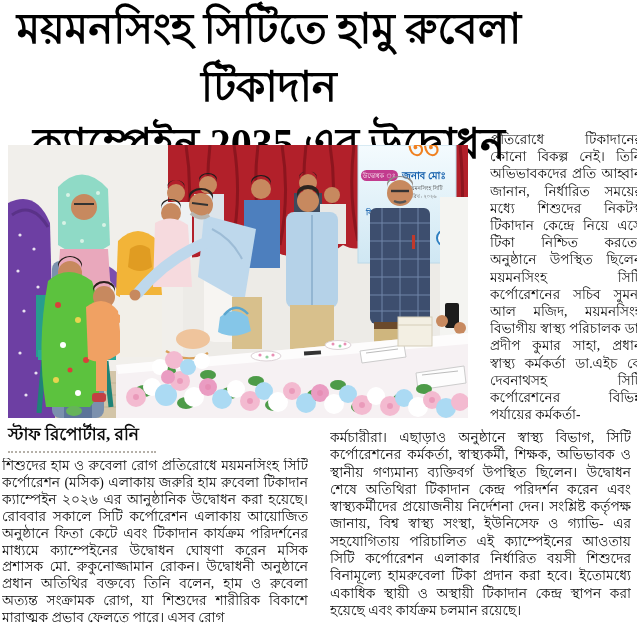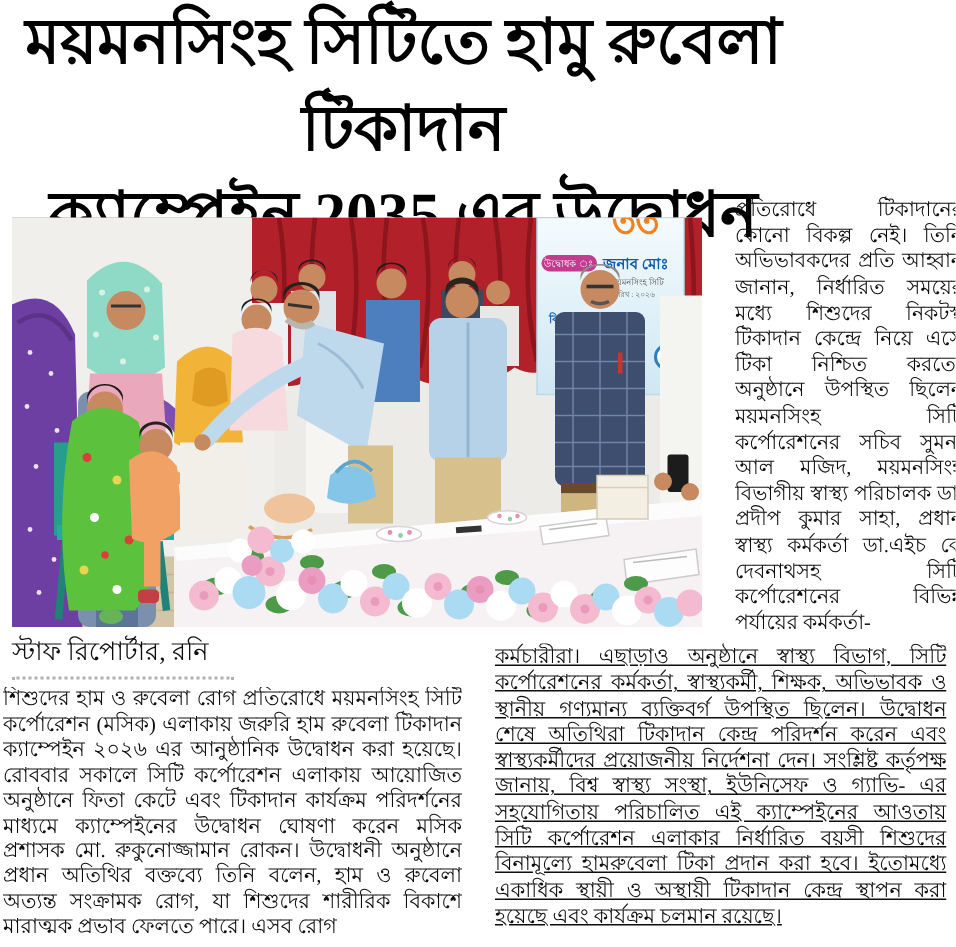--- a/index.html
+++ b/index.html
@@ -16,33 +16,33 @@
   .headline .l2 { font-size:42px; line-height:56px; }
   .photo-wrap {
     position:absolute; left:8px; top:145px; width:460px; height:273px;
     overflow:hidden; background:#a3a3a3;
   }
   .side-col {
     position:absolute; left:478px; top:131px; width:152px; height:302px;
     font-size:13.6px; line-height:17.2px; text-align:justify; overflow:hidden;margin-left:12px;
   }
   .byline {
-    position:absolute; left:8px; top:421px; font-size:17px; font-weight:normal;
+    position:absolute; left:8px; top:421px; font-size:17px; font-weight:bold;
   }
   .byline-rule {
     position:absolute; left:8px; top:451px; width:148px; height:0;
     border-top:2px dotted #b5b0a8;
   }
   .left-col {
     position:absolute; left:2px; top:458px; width:306px; height:172px;
     font-size:13.8px; line-height:16.9px; text-align:justify; overflow:hidden;
   }
   .right-col {
     position:absolute; left:330px; top:429px; width:301px; height:196px;
-    font-size:13.8px; line-height:17.3px; text-align:justify; overflow:hidden;text-decoration:underline;
+    font-size:13.8px; line-height:17.3px; text-align:justify; overflow:hidden;
   }
   svg text { font-family:"Liberation Serif","DejaVu Serif",serif; }
 </style>
 </head>
 <body>
 
 <div class="headline">
   <div class="l1">ময়মনসিংহ সিটিতে হামু রুবেলা টিকাদান</div>
   <div class="l2">ক্যাম্পেইন 2035 এর উদ্বোধন</div>
 </div>

